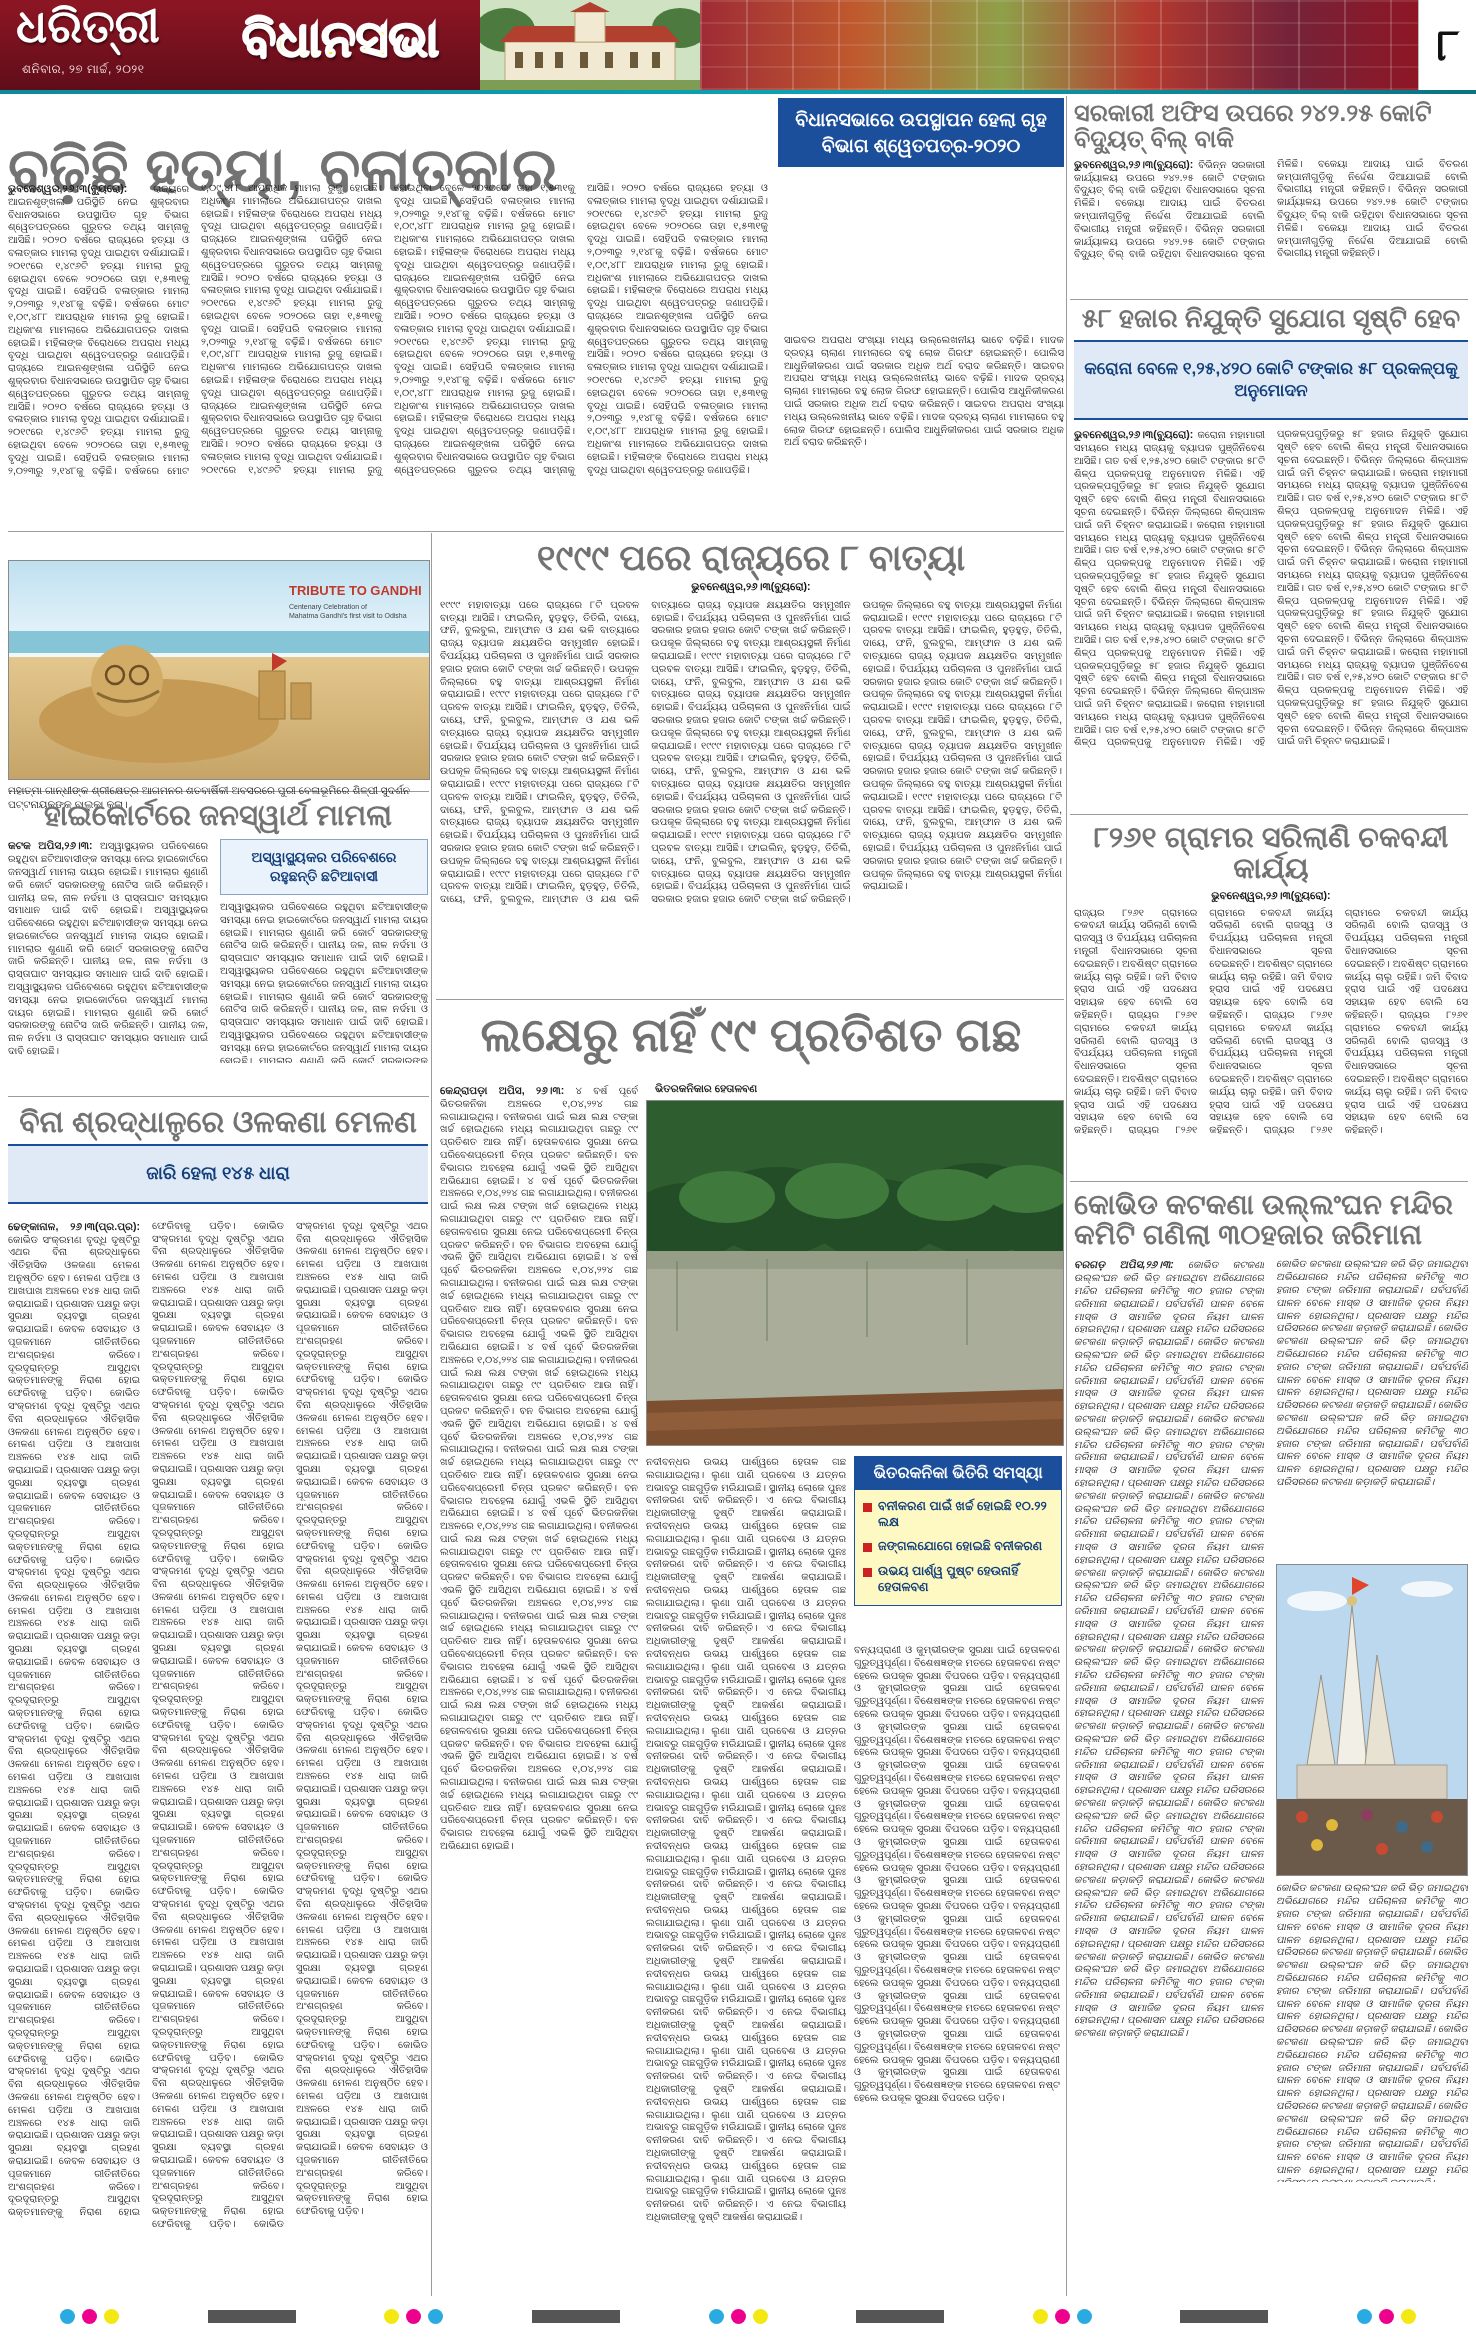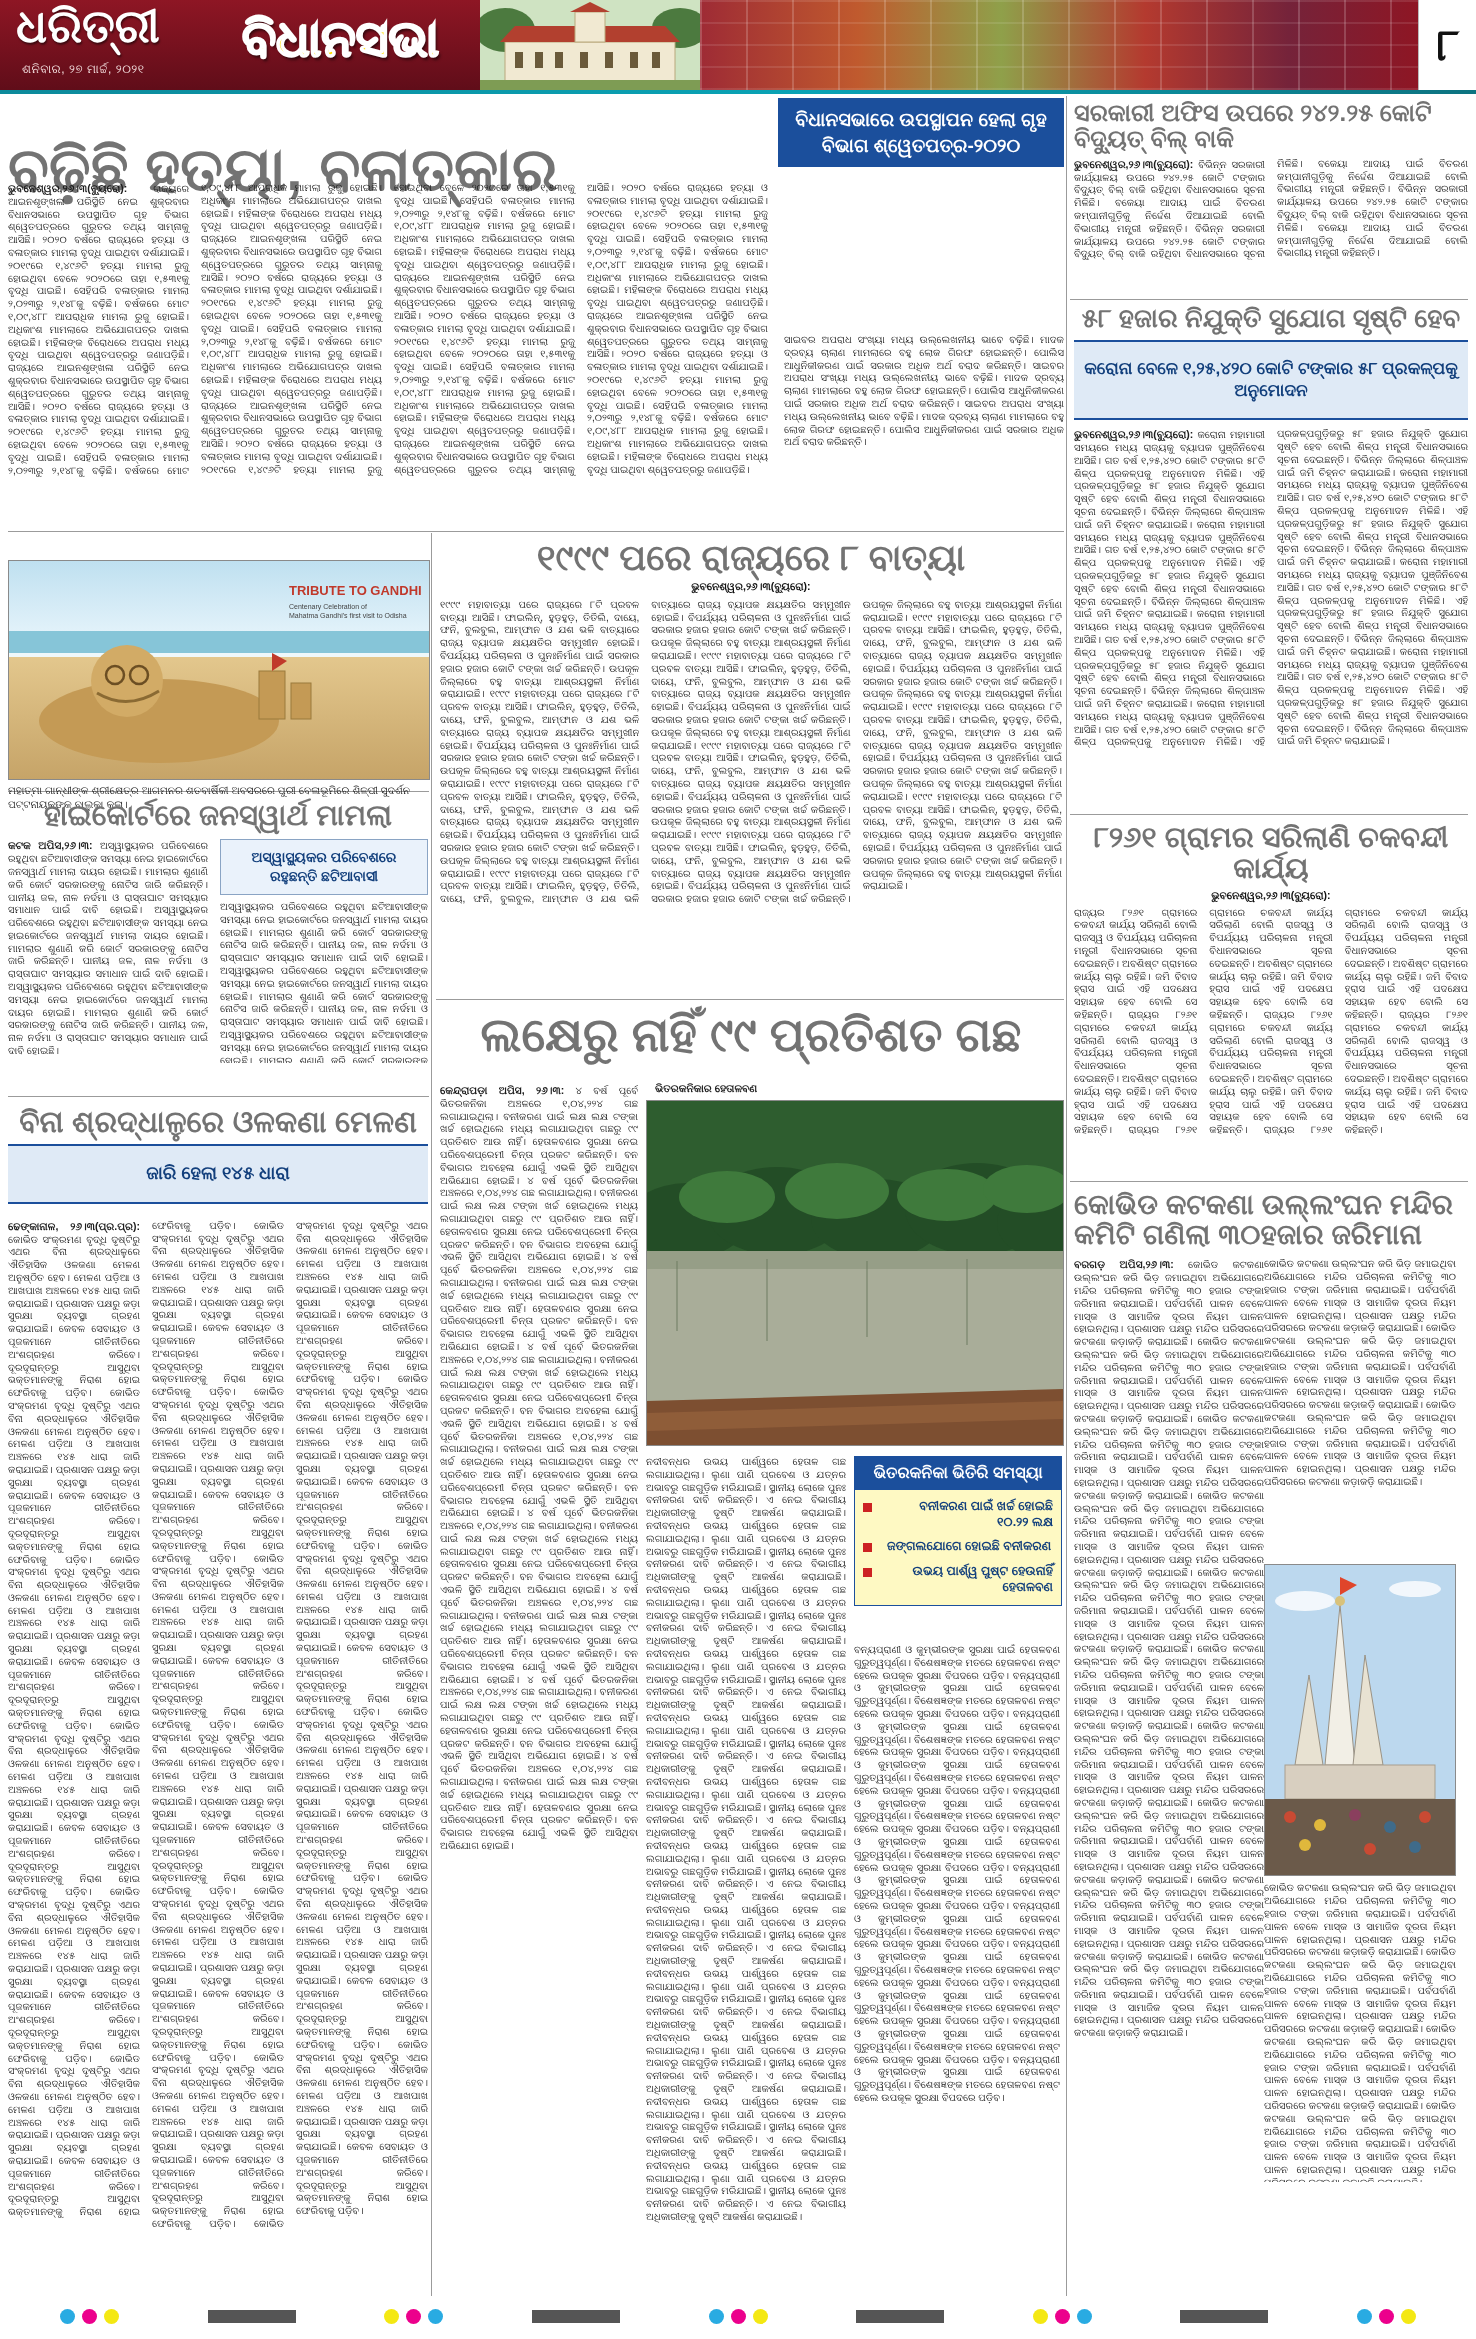--- a/index.html
+++ b/index.html
@@ -37,21 +37,21 @@
   .wp-body{padding:10px 10px 6px 10px;}
   .wp-item{display:flex;gap:7px;font-weight:bold;color:#123f7c;font-size:15px;line-height:1.3;margin-bottom:9px;}
   .sq{width:9px;height:9px;background:#cc2222;flex:none;margin-top:5px;}
   .subbar{background:#dfeaf6;border-top:2px solid #1b4f9c;border-bottom:2px solid #1b4f9c;color:#123f7c;
           font-weight:bold;text-align:center;padding:16px 6px;line-height:1.3;}
   .pil-box{border:1px solid #8aa4c4;background:#eaf2fb;color:#123f7c;font-weight:bold;text-align:center;
            font-size:14px;line-height:1.35;padding:8px 6px;}
   .bk-box{border:1.5px solid #1b4f9c;background:#fef9c3;}
   .bk-head{background:#1b4f9c;color:#fff;font-weight:bold;font-size:16px;text-align:center;padding:6px 8px;line-height:1.3;}
   .bk-body{padding:8px 8px 2px 8px;}
-  .bk-item{display:flex;gap:15px;font-weight:bold;color:#123f7c;font-size:12.5px;line-height:1.3;margin-bottom:8px;text-align:right;}
+  .bk-item{display:flex;gap:6px;font-weight:bold;color:#123f7c;font-size:12.5px;line-height:1.3;margin-bottom:8px;}
   .rule{background:#9b9b9b;}
   .photo{border:1px solid #8a8a8a;display:block;}
   .caption{font-size:10.5px;line-height:1.3;color:#222;}
   
   .footer-strip{left:0;top:2300px;width:1476px;height:32px;display:flex;align-items:center;
                 justify-content:space-between;padding:0 60px;box-sizing:border-box;}
   .dotgrp{display:flex;gap:7px;}
   .dot{width:15px;height:15px;border-radius:50%;}
   .dot.c{background:#29abe2}.dot.m{background:#ec008c}.dot.y{background:#f4e813}
   .barmark{width:88px;height:13px;background:#555;}
@@ -252,21 +252,21 @@
           <span class="sq"></span>
           <span>ଉଭୟ ପାର୍ଶ୍ୱ ପୁଷ୍ଟ ହେଉନାହିଁ ହେତାଳବଣ</span>
         </div>
       </div>
     </aside>
     <div class="abs body-text" style="left:414px;top:640px;width:206px;height:642px;">ବନ୍ୟପ୍ରାଣୀ ଓ କୁମ୍ଭୀରଙ୍କ ସୁରକ୍ଷା ପାଇଁ ହେତାଳବଣ ଗୁରୁତ୍ୱପୂର୍ଣ୍ଣ। ବିଶେଷଜ୍ଞଙ୍କ ମତରେ ହେତାଳବଣ ନଷ୍ଟ ହେଲେ ଉପକୂଳ ସୁରକ୍ଷା ବିପଦରେ ପଡ଼ିବ। ବନ୍ୟପ୍ରାଣୀ ଓ କୁମ୍ଭୀରଙ୍କ ସୁରକ୍ଷା ପାଇଁ ହେତାଳବଣ ଗୁରୁତ୍ୱପୂର୍ଣ୍ଣ। ବିଶେଷଜ୍ଞଙ୍କ ମତରେ ହେତାଳବଣ ନଷ୍ଟ ହେଲେ ଉପକୂଳ ସୁରକ୍ଷା ବିପଦରେ ପଡ଼ିବ। ବନ୍ୟପ୍ରାଣୀ ଓ କୁମ୍ଭୀରଙ୍କ ସୁରକ୍ଷା ପାଇଁ ହେତାଳବଣ ଗୁରୁତ୍ୱପୂର୍ଣ୍ଣ। ବିଶେଷଜ୍ଞଙ୍କ ମତରେ ହେତାଳବଣ ନଷ୍ଟ ହେଲେ ଉପକୂଳ ସୁରକ୍ଷା ବିପଦରେ ପଡ଼ିବ। ବନ୍ୟପ୍ରାଣୀ ଓ କୁମ୍ଭୀରଙ୍କ ସୁରକ୍ଷା ପାଇଁ ହେତାଳବଣ ଗୁରୁତ୍ୱପୂର୍ଣ୍ଣ। ବିଶେଷଜ୍ଞଙ୍କ ମତରେ ହେତାଳବଣ ନଷ୍ଟ ହେଲେ ଉପକୂଳ ସୁରକ୍ଷା ବିପଦରେ ପଡ଼ିବ। ବନ୍ୟପ୍ରାଣୀ ଓ କୁମ୍ଭୀରଙ୍କ ସୁରକ୍ଷା ପାଇଁ ହେତାଳବଣ ଗୁରୁତ୍ୱପୂର୍ଣ୍ଣ। ବିଶେଷଜ୍ଞଙ୍କ ମତରେ ହେତାଳବଣ ନଷ୍ଟ ହେଲେ ଉପକୂଳ ସୁରକ୍ଷା ବିପଦରେ ପଡ଼ିବ। ବନ୍ୟପ୍ରାଣୀ ଓ କୁମ୍ଭୀରଙ୍କ ସୁରକ୍ଷା ପାଇଁ ହେତାଳବଣ ଗୁରୁତ୍ୱପୂର୍ଣ୍ଣ। ବିଶେଷଜ୍ଞଙ୍କ ମତରେ ହେତାଳବଣ ନଷ୍ଟ ହେଲେ ଉପକୂଳ ସୁରକ୍ଷା ବିପଦରେ ପଡ଼ିବ। ବନ୍ୟପ୍ରାଣୀ ଓ କୁମ୍ଭୀରଙ୍କ ସୁରକ୍ଷା ପାଇଁ ହେତାଳବଣ ଗୁରୁତ୍ୱପୂର୍ଣ୍ଣ। ବିଶେଷଜ୍ଞଙ୍କ ମତରେ ହେତାଳବଣ ନଷ୍ଟ ହେଲେ ଉପକୂଳ ସୁରକ୍ଷା ବିପଦରେ ପଡ଼ିବ। ବନ୍ୟପ୍ରାଣୀ ଓ କୁମ୍ଭୀରଙ୍କ ସୁରକ୍ଷା ପାଇଁ ହେତାଳବଣ ଗୁରୁତ୍ୱପୂର୍ଣ୍ଣ। ବିଶେଷଜ୍ଞଙ୍କ ମତରେ ହେତାଳବଣ ନଷ୍ଟ ହେଲେ ଉପକୂଳ ସୁରକ୍ଷା ବିପଦରେ ପଡ଼ିବ। ବନ୍ୟପ୍ରାଣୀ ଓ କୁମ୍ଭୀରଙ୍କ ସୁରକ୍ଷା ପାଇଁ ହେତାଳବଣ ଗୁରୁତ୍ୱପୂର୍ଣ୍ଣ। ବିଶେଷଜ୍ଞଙ୍କ ମତରେ ହେତାଳବଣ ନଷ୍ଟ ହେଲେ ଉପକୂଳ ସୁରକ୍ଷା ବିପଦରେ ପଡ଼ିବ। ବନ୍ୟପ୍ରାଣୀ ଓ କୁମ୍ଭୀରଙ୍କ ସୁରକ୍ଷା ପାଇଁ ହେତାଳବଣ ଗୁରୁତ୍ୱପୂର୍ଣ୍ଣ। ବିଶେଷଜ୍ଞଙ୍କ ମତରେ ହେତାଳବଣ ନଷ୍ଟ ହେଲେ ଉପକୂଳ ସୁରକ୍ଷା ବିପଦରେ ପଡ଼ିବ। ବନ୍ୟପ୍ରାଣୀ ଓ କୁମ୍ଭୀରଙ୍କ ସୁରକ୍ଷା ପାଇଁ ହେତାଳବଣ ଗୁରୁତ୍ୱପୂର୍ଣ୍ଣ। ବିଶେଷଜ୍ଞଙ୍କ ମତରେ ହେତାଳବଣ ନଷ୍ଟ ହେଲେ ଉପକୂଳ ସୁରକ୍ଷା ବିପଦରେ ପଡ଼ିବ। ବନ୍ୟପ୍ରାଣୀ ଓ କୁମ୍ଭୀରଙ୍କ ସୁରକ୍ଷା ପାଇଁ ହେତାଳବଣ ଗୁରୁତ୍ୱପୂର୍ଣ୍ଣ। ବିଶେଷଜ୍ଞଙ୍କ ମତରେ ହେତାଳବଣ ନଷ୍ଟ ହେଲେ ଉପକୂଳ ସୁରକ୍ଷା ବିପଦରେ ପଡ଼ିବ।</div>
   </section>
 
   <section class="abs" style="left:1074px;top:1186px;width:394px;height:1108px;">
     <h2 class="h-serif" style="font-size:28px;margin:4px 0 8px 0;">କୋଭିଡ କଟକଣା ଉଲ୍ଲଂଘନ ମନ୍ଦିର କମିଟି ଗଣିଲା ୩୦ହଜାର ଜରିମାନା</h2>
-    <div style="display:flex;">
+    <div style="display:flex;gap:12px;font-style:italic;">
       <div class="body-text" style="width:190px;height:960px;">
         <span class="byline-inline">ବରଗଡ଼ ଅପିସ,୨୬।୩:</span>
         <span>କୋଭିଡ କଟକଣା ଉଲ୍ଲଂଘନ କରି ଭିଡ଼ ଜମାଇଥିବା ଅଭିଯୋଗରେ ମନ୍ଦିର ପରିଚାଳନା କମିଟିକୁ ୩୦ ହଜାର ଟଙ୍କା ଜରିମାନା କରାଯାଇଛି। ପର୍ବପର୍ବାଣି ପାଳନ ବେଳେ ମାସ୍କ ଓ ସାମାଜିକ ଦୂରତା ନିୟମ ପାଳନ ହୋଇନଥିଲା। ପ୍ରଶାସନ ପକ୍ଷରୁ ମନ୍ଦିର ପରିସରରେ କଟକଣା କଡ଼ାକଡ଼ି କରାଯାଇଛି। କୋଭିଡ କଟକଣା ଉଲ୍ଲଂଘନ କରି ଭିଡ଼ ଜମାଇଥିବା ଅଭିଯୋଗରେ ମନ୍ଦିର ପରିଚାଳନା କମିଟିକୁ ୩୦ ହଜାର ଟଙ୍କା ଜରିମାନା କରାଯାଇଛି। ପର୍ବପର୍ବାଣି ପାଳନ ବେଳେ ମାସ୍କ ଓ ସାମାଜିକ ଦୂରତା ନିୟମ ପାଳନ ହୋଇନଥିଲା। ପ୍ରଶାସନ ପକ୍ଷରୁ ମନ୍ଦିର ପରିସରରେ କଟକଣା କଡ଼ାକଡ଼ି କରାଯାଇଛି। କୋଭିଡ କଟକଣା ଉଲ୍ଲଂଘନ କରି ଭିଡ଼ ଜମାଇଥିବା ଅଭିଯୋଗରେ ମନ୍ଦିର ପରିଚାଳନା କମିଟିକୁ ୩୦ ହଜାର ଟଙ୍କା ଜରିମାନା କରାଯାଇଛି। ପର୍ବପର୍ବାଣି ପାଳନ ବେଳେ ମାସ୍କ ଓ ସାମାଜିକ ଦୂରତା ନିୟମ ପାଳନ ହୋଇନଥିଲା। ପ୍ରଶାସନ ପକ୍ଷରୁ ମନ୍ଦିର ପରିସରରେ କଟକଣା କଡ଼ାକଡ଼ି କରାଯାଇଛି। କୋଭିଡ କଟକଣା ଉଲ୍ଲଂଘନ କରି ଭିଡ଼ ଜମାଇଥିବା ଅଭିଯୋଗରେ ମନ୍ଦିର ପରିଚାଳନା କମିଟିକୁ ୩୦ ହଜାର ଟଙ୍କା ଜରିମାନା କରାଯାଇଛି। ପର୍ବପର୍ବାଣି ପାଳନ ବେଳେ ମାସ୍କ ଓ ସାମାଜିକ ଦୂରତା ନିୟମ ପାଳନ ହୋଇନଥିଲା। ପ୍ରଶାସନ ପକ୍ଷରୁ ମନ୍ଦିର ପରିସରରେ କଟକଣା କଡ଼ାକଡ଼ି କରାଯାଇଛି। କୋଭିଡ କଟକଣା ଉଲ୍ଲଂଘନ କରି ଭିଡ଼ ଜମାଇଥିବା ଅଭିଯୋଗରେ ମନ୍ଦିର ପରିଚାଳନା କମିଟିକୁ ୩୦ ହଜାର ଟଙ୍କା ଜରିମାନା କରାଯାଇଛି। ପର୍ବପର୍ବାଣି ପାଳନ ବେଳେ ମାସ୍କ ଓ ସାମାଜିକ ଦୂରତା ନିୟମ ପାଳନ ହୋଇନଥିଲା। ପ୍ରଶାସନ ପକ୍ଷରୁ ମନ୍ଦିର ପରିସରରେ କଟକଣା କଡ଼ାକଡ଼ି କରାଯାଇଛି। କୋଭିଡ କଟକଣା ଉଲ୍ଲଂଘନ କରି ଭିଡ଼ ଜମାଇଥିବା ଅଭିଯୋଗରେ ମନ୍ଦିର ପରିଚାଳନା କମିଟିକୁ ୩୦ ହଜାର ଟଙ୍କା ଜରିମାନା କରାଯାଇଛି। ପର୍ବପର୍ବାଣି ପାଳନ ବେଳେ ମାସ୍କ ଓ ସାମାଜିକ ଦୂରତା ନିୟମ ପାଳନ ହୋଇନଥିଲା। ପ୍ରଶାସନ ପକ୍ଷରୁ ମନ୍ଦିର ପରିସରରେ କଟକଣା କଡ଼ାକଡ଼ି କରାଯାଇଛି। କୋଭିଡ କଟକଣା ଉଲ୍ଲଂଘନ କରି ଭିଡ଼ ଜମାଇଥିବା ଅଭିଯୋଗରେ ମନ୍ଦିର ପରିଚାଳନା କମିଟିକୁ ୩୦ ହଜାର ଟଙ୍କା ଜରିମାନା କରାଯାଇଛି। ପର୍ବପର୍ବାଣି ପାଳନ ବେଳେ ମାସ୍କ ଓ ସାମାଜିକ ଦୂରତା ନିୟମ ପାଳନ ହୋଇନଥିଲା। ପ୍ରଶାସନ ପକ୍ଷରୁ ମନ୍ଦିର ପରିସରରେ କଟକଣା କଡ଼ାକଡ଼ି କରାଯାଇଛି। କୋଭିଡ କଟକଣା ଉଲ୍ଲଂଘନ କରି ଭିଡ଼ ଜମାଇଥିବା ଅଭିଯୋଗରେ ମନ୍ଦିର ପରିଚାଳନା କମିଟିକୁ ୩୦ ହଜାର ଟଙ୍କା ଜରିମାନା କରାଯାଇଛି। ପର୍ବପର୍ବାଣି ପାଳନ ବେଳେ ମାସ୍କ ଓ ସାମାଜିକ ଦୂରତା ନିୟମ ପାଳନ ହୋଇନଥିଲା। ପ୍ରଶାସନ ପକ୍ଷରୁ ମନ୍ଦିର ପରିସରରେ କଟକଣା କଡ଼ାକଡ଼ି କରାଯାଇଛି। କୋଭିଡ କଟକଣା ଉଲ୍ଲଂଘନ କରି ଭିଡ଼ ଜମାଇଥିବା ଅଭିଯୋଗରେ ମନ୍ଦିର ପରିଚାଳନା କମିଟିକୁ ୩୦ ହଜାର ଟଙ୍କା ଜରିମାନା କରାଯାଇଛି। ପର୍ବପର୍ବାଣି ପାଳନ ବେଳେ ମାସ୍କ ଓ ସାମାଜିକ ଦୂରତା ନିୟମ ପାଳନ ହୋଇନଥିଲା। ପ୍ରଶାସନ ପକ୍ଷରୁ ମନ୍ଦିର ପରିସରରେ କଟକଣା କଡ଼ାକଡ଼ି କରାଯାଇଛି। କୋଭିଡ କଟକଣା ଉଲ୍ଲଂଘନ କରି ଭିଡ଼ ଜମାଇଥିବା ଅଭିଯୋଗରେ ମନ୍ଦିର ପରିଚାଳନା କମିଟିକୁ ୩୦ ହଜାର ଟଙ୍କା ଜରିମାନା କରାଯାଇଛି। ପର୍ବପର୍ବାଣି ପାଳନ ବେଳେ ମାସ୍କ ଓ ସାମାଜିକ ଦୂରତା ନିୟମ ପାଳନ ହୋଇନଥିଲା। ପ୍ରଶାସନ ପକ୍ଷରୁ ମନ୍ଦିର ପରିସରରେ କଟକଣା କଡ଼ାକଡ଼ି କରାଯାଇଛି।</span>
       </div>
       <div style="width:192px;">
         <div class="body-text" style="height:300px;">କୋଭିଡ କଟକଣା ଉଲ୍ଲଂଘନ କରି ଭିଡ଼ ଜମାଇଥିବା ଅଭିଯୋଗରେ ମନ୍ଦିର ପରିଚାଳନା କମିଟିକୁ ୩୦ ହଜାର ଟଙ୍କା ଜରିମାନା କରାଯାଇଛି। ପର୍ବପର୍ବାଣି ପାଳନ ବେଳେ ମାସ୍କ ଓ ସାମାଜିକ ଦୂରତା ନିୟମ ପାଳନ ହୋଇନଥିଲା। ପ୍ରଶାସନ ପକ୍ଷରୁ ମନ୍ଦିର ପରିସରରେ କଟକଣା କଡ଼ାକଡ଼ି କରାଯାଇଛି। କୋଭିଡ କଟକଣା ଉଲ୍ଲଂଘନ କରି ଭିଡ଼ ଜମାଇଥିବା ଅଭିଯୋଗରେ ମନ୍ଦିର ପରିଚାଳନା କମିଟିକୁ ୩୦ ହଜାର ଟଙ୍କା ଜରିମାନା କରାଯାଇଛି। ପର୍ବପର୍ବାଣି ପାଳନ ବେଳେ ମାସ୍କ ଓ ସାମାଜିକ ଦୂରତା ନିୟମ ପାଳନ ହୋଇନଥିଲା। ପ୍ରଶାସନ ପକ୍ଷରୁ ମନ୍ଦିର ପରିସରରେ କଟକଣା କଡ଼ାକଡ଼ି କରାଯାଇଛି। କୋଭିଡ କଟକଣା ଉଲ୍ଲଂଘନ କରି ଭିଡ଼ ଜମାଇଥିବା ଅଭିଯୋଗରେ ମନ୍ଦିର ପରିଚାଳନା କମିଟିକୁ ୩୦ ହଜାର ଟଙ୍କା ଜରିମାନା କରାଯାଇଛି। ପର୍ବପର୍ବାଣି ପାଳନ ବେଳେ ମାସ୍କ ଓ ସାମାଜିକ ଦୂରତା ନିୟମ ପାଳନ ହୋଇନଥିଲା। ପ୍ରଶାସନ ପକ୍ଷରୁ ମନ୍ଦିର ପରିସରରେ କଟକଣା କଡ଼ାକଡ଼ି କରାଯାଇଛି।</div>
         <svg class="photo" style="margin:6px 0;" width="190" height="310" viewBox="0 0 190 310">
           <rect width="190" height="310" fill="#bcd8ee"></rect>
           <ellipse cx="40" cy="36" rx="30" ry="10" fill="#ffffff" opacity=".8"></ellipse>
           <ellipse cx="150" cy="24" rx="26" ry="8" fill="#ffffff" opacity=".8"></ellipse>

